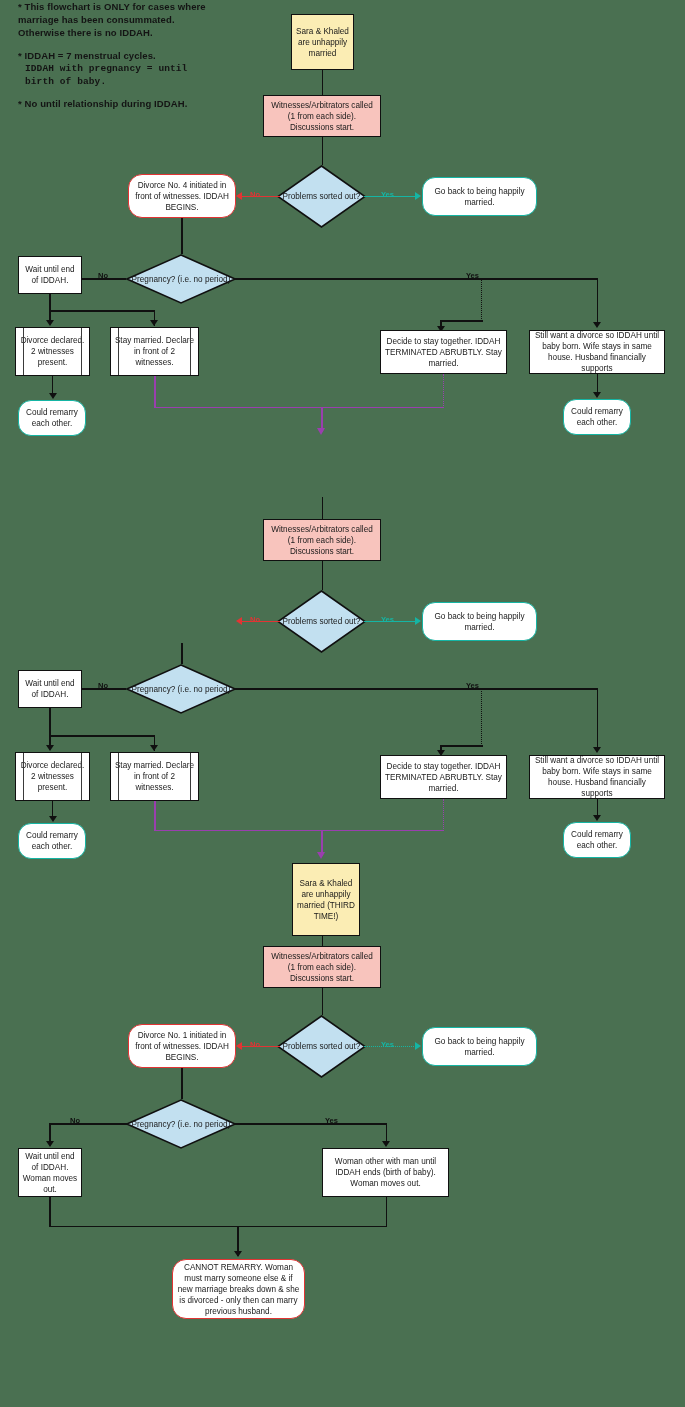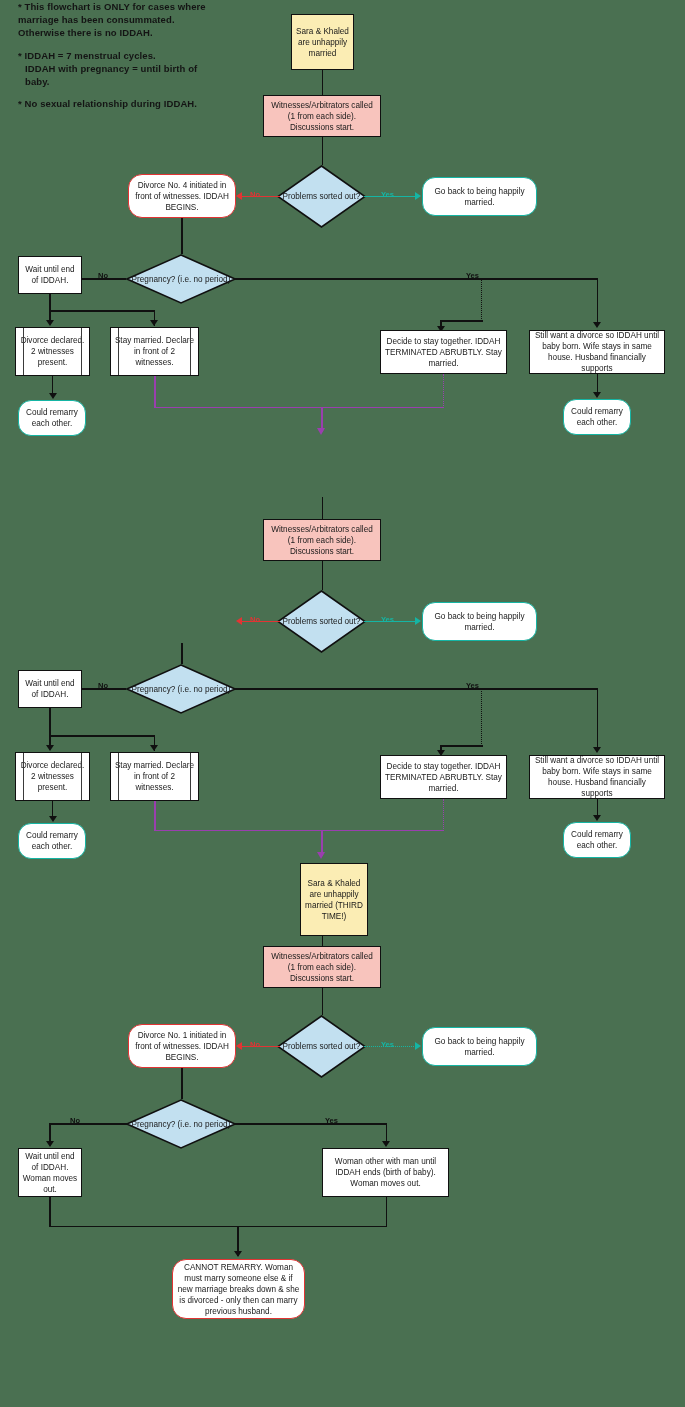--- a/index.html
+++ b/index.html
@@ -20,21 +20,21 @@
     left: 18px;
     top: 0;
     width: 200px;
     color: #141414;
     font-weight: bold;
     font-size: 9.5px;
     line-height: 13.2px;
     letter-spacing: 0.1px;
   }
   .notes p { margin: 0 0 9px 0; }
-  .notes .ind { display:block; padding-left: 7px; }
+  .notes .ind { display:block; padding-left: 7px; font-family: Liberation Mono, monospace; }
 
   .node {
     position: absolute;
     box-sizing: border-box;
     display: flex;
     align-items: center;
     justify-content: center;
     text-align: center;
     color: #1a1a1a;
     font-size: 8.2px;
@@ -163,21 +163,21 @@
 <body>
 
 <div id="canvas">
 
   <div class="notes">
     <p>* This flowchart is ONLY for cases where marriage has been consummated. Otherwise there is no IDDAH.</p>
     <p>
       <span>* IDDAH = 7 menstrual cycles.</span>
       <span class="ind">IDDAH with pregnancy =  until birth of baby.</span>
     </p>
-    <p>* No sexual relationship during IDDAH.</p>
+    <p>* No until relationship during IDDAH.</p>
   </div>
 
   <div class="node yellow" style="left:291px;top:14px;width:63px;height:56px;">Sara &amp; Khaled are unhappily married</div>
 
   <div class="ln lnv" style="left:321.5px;top:70px;height:25px;"></div>
 
   <div class="node pink" style="left:263px;top:95px;width:118px;height:42px;">Witnesses/Arbitrators called (1 from each side). Discussions start.</div>
 
   <div class="ln lnv" style="left:321.5px;top:137px;height:28px;"></div>
 
@@ -320,21 +320,21 @@
   <div class="ln lnv" style="left:596.5px;top:799px;height:18px;"></div>
   <div class="arrow arr-down" style="left:593px;top:815px;"></div>
   <div class="node rounded-teal" style="left:563px;top:822px;width:68px;height:36px;">Could remarry each other.</div>
 
   <div class="ln lnv ln-purple" style="left:154px;top:801px;height:30px;"></div>
   <div class="dot-v-purple" style="left:443px;top:799px;height:32px;"></div>
   <div class="ln lnh ln-purple" style="left:154px;top:829.5px;width:290px;"></div>
   <div class="ln lnv ln-purple" style="left:321px;top:829.5px;height:26px;"></div>
   <div class="arrow arr-down-purple" style="left:317px;top:852px;"></div>
 
-  <div class="node yellow" style="left:300px;top:863px;width:68px;height:73px;">Sara &amp; Khaled are unhappily married (THIRD TIME!)</div>
+  <div class="node yellow" style="left:292px;top:863px;width:68px;height:73px;">Sara &amp; Khaled are unhappily married (THIRD TIME!)</div>
   <div class="ln lnv" style="left:321.5px;top:936px;height:10px;"></div>
 
   <div class="node pink" style="left:263px;top:946px;width:118px;height:42px;">Witnesses/Arbitrators called (1 from each side). Discussions start.</div>
   <div class="ln lnv" style="left:321.5px;top:988px;height:27px;"></div>
 
   <div class="diamond-wrap" style="left:277px;top:1015px;width:89px;height:63px;">
     <svg width="89" height="63" viewBox="0 0 89 63">
         <polygon points="44.5,1 88,31.5 44.5,62 1,31.5" fill="#c2e0f0" stroke="#101010" stroke-width="1.6"></polygon>
       </svg>
     <div class="diamond-label">Problems sorted out?</div>

